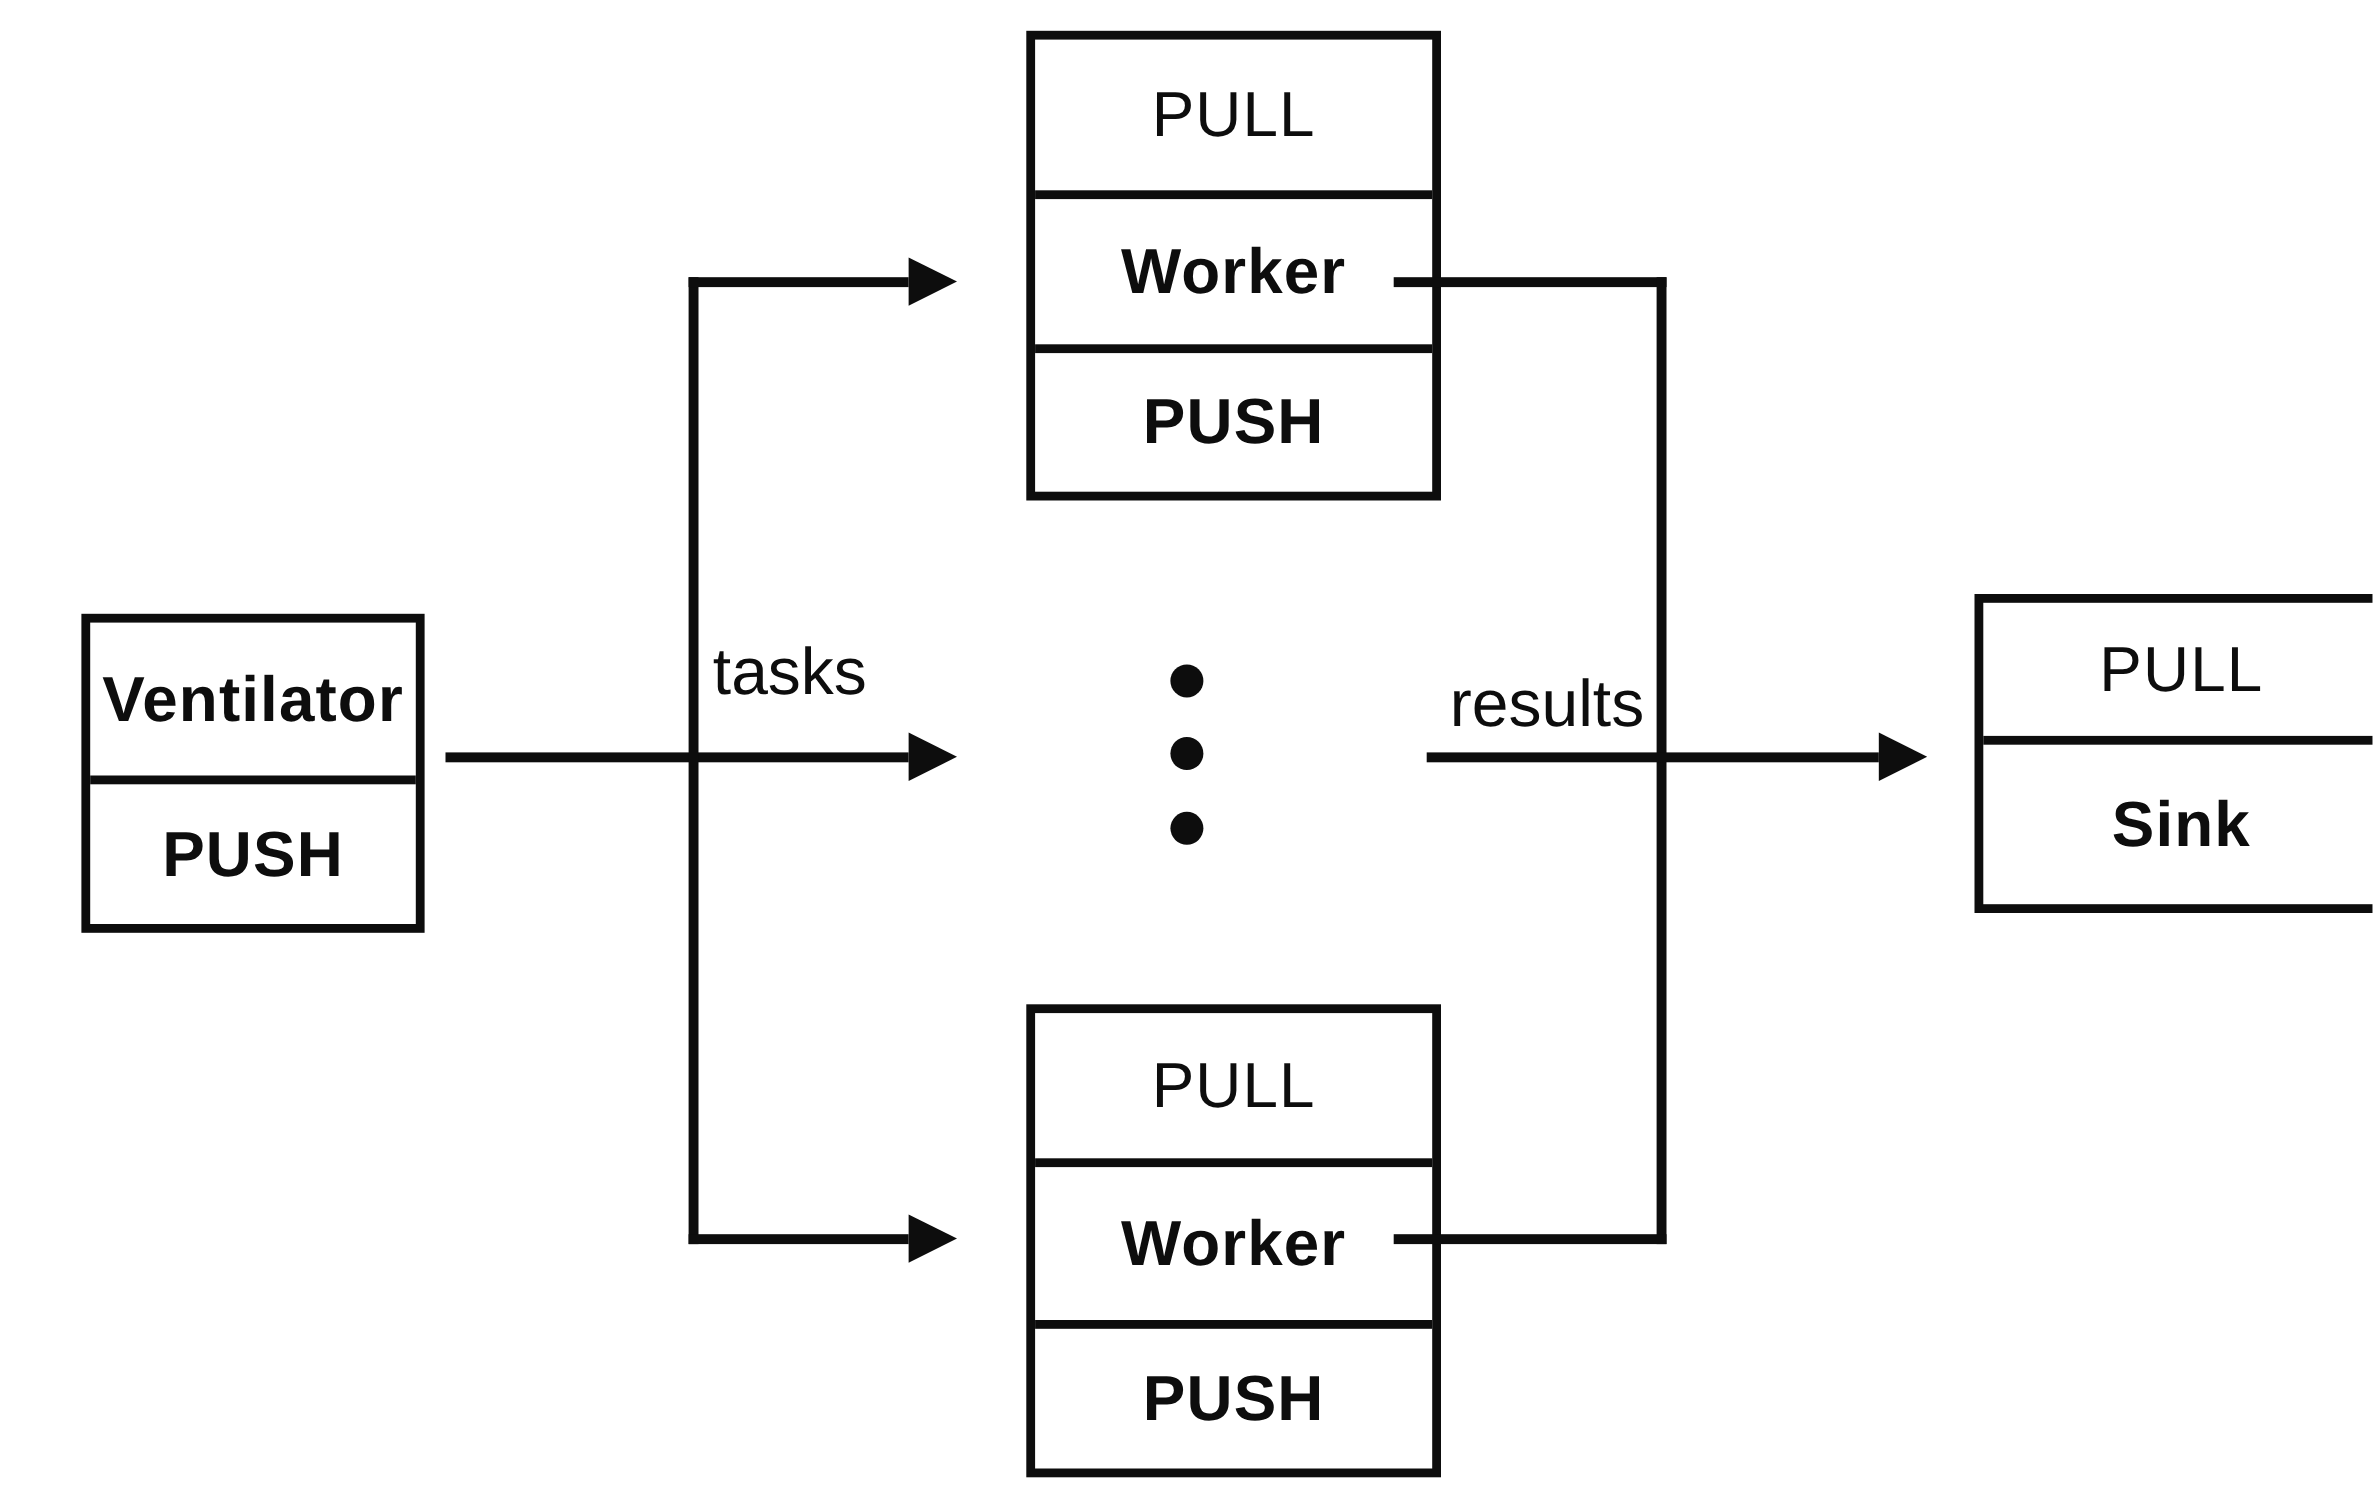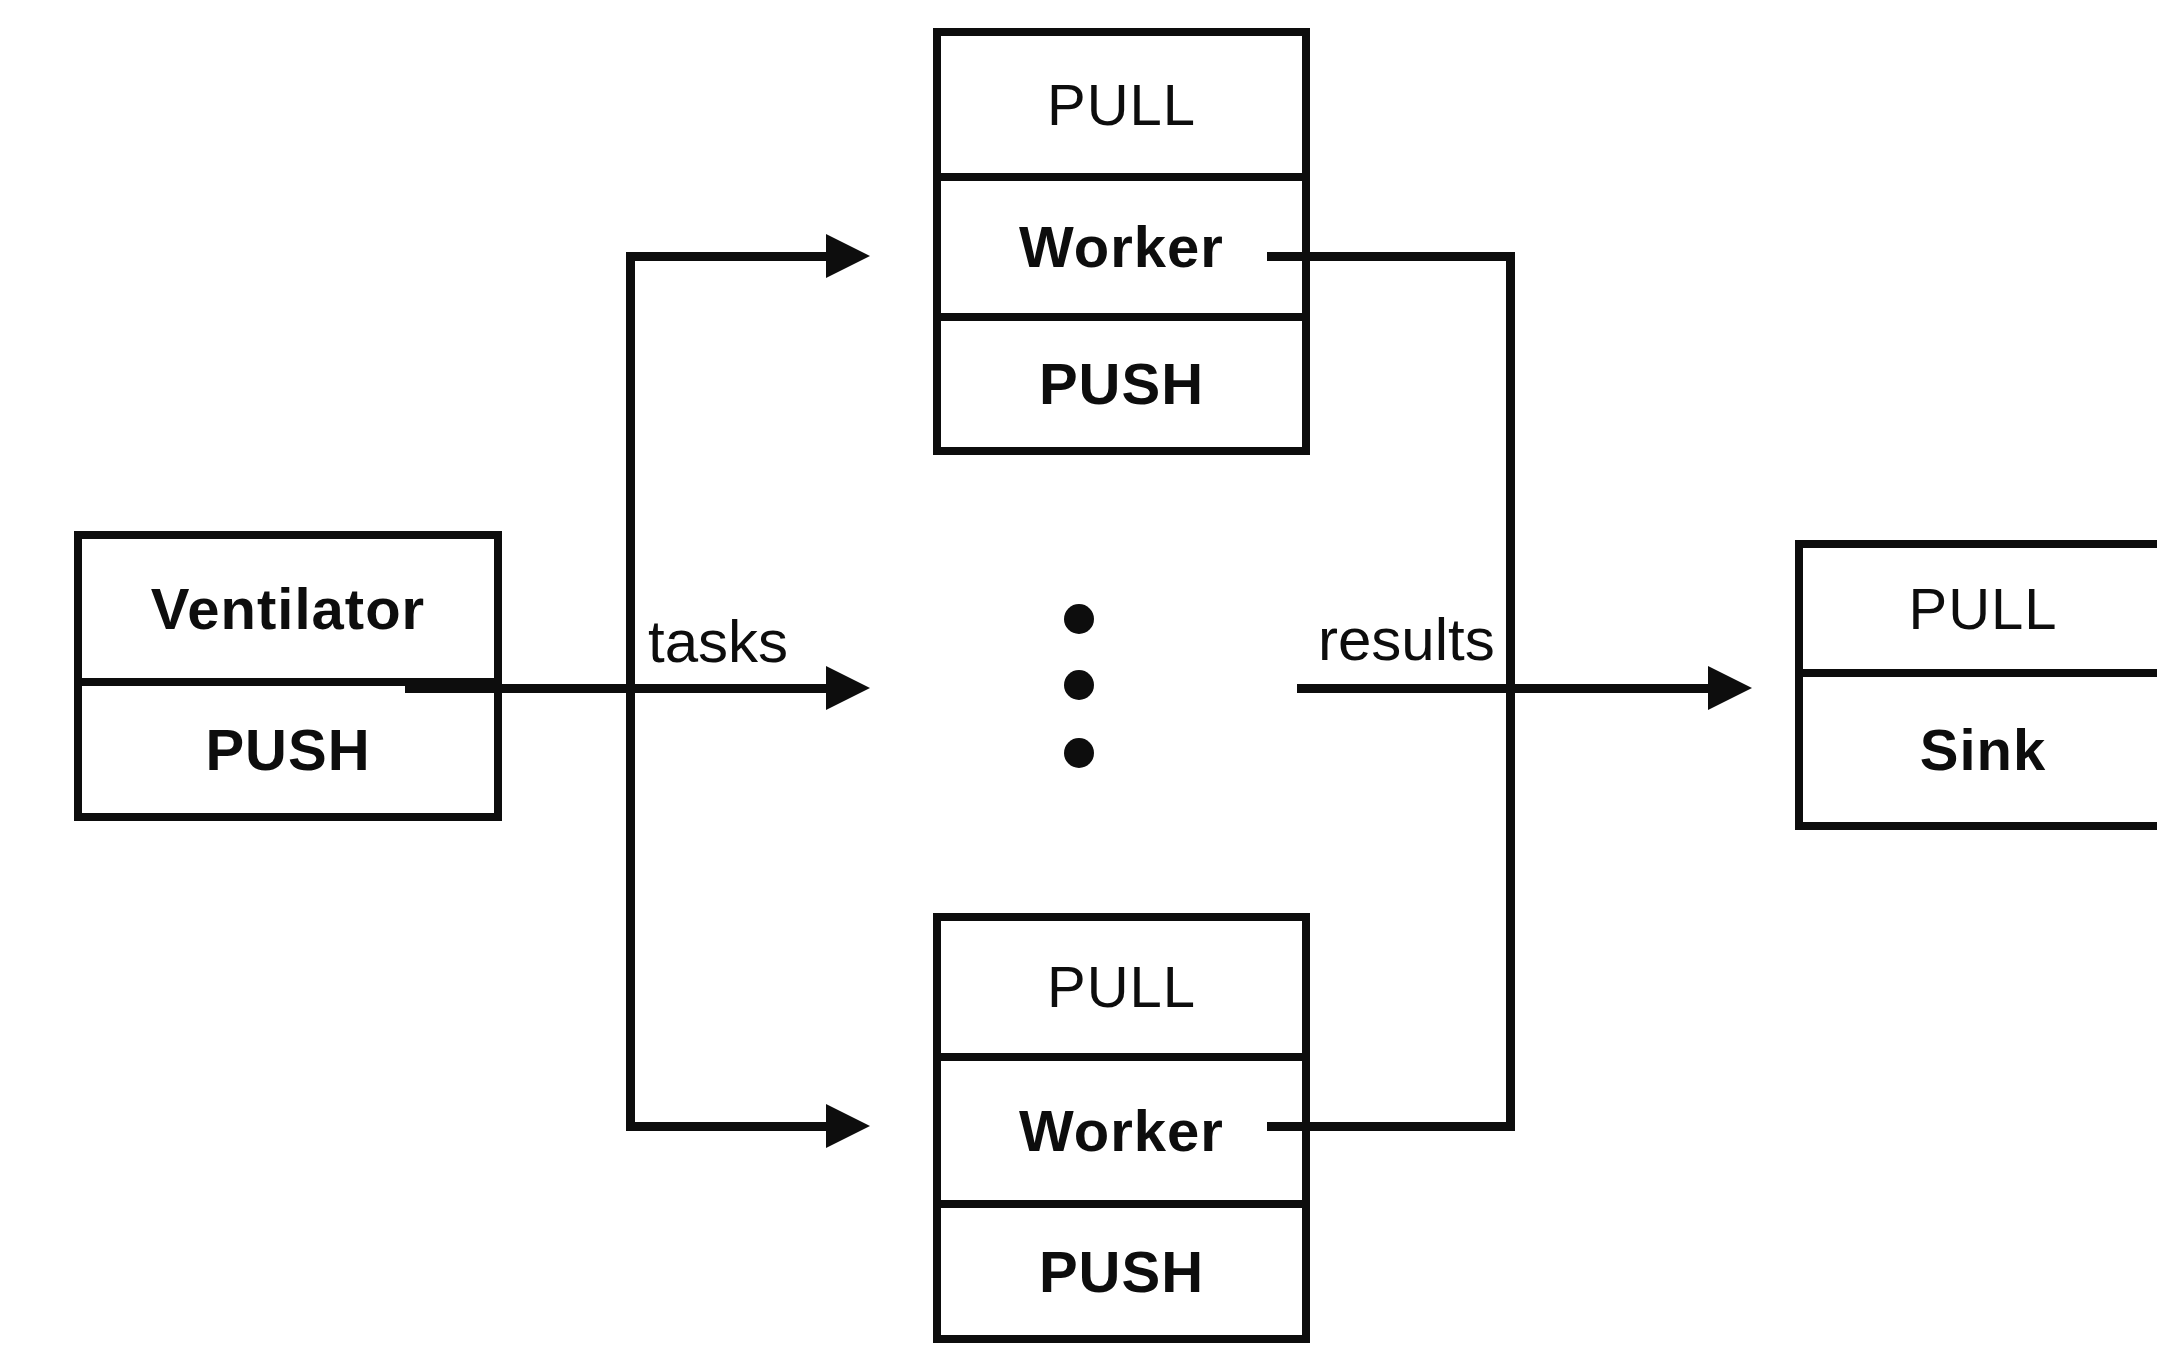--- a/index.html
+++ b/index.html
@@ -74,21 +74,21 @@
     border-radius: 50%;
     background: #0d0d0d;
     left: 1064px;
   }
 </style>
 </head>
 <body>
 
 <div id="stage">
 
-  <div class="node" style="left:31px; top:531px; width:428px; height:290px;text-align:right;">
+  <div class="node" style="left:31px; top:558px; width:312px; height:290px;text-align:right;">
     <div class="row title" style="height:139px;">Ventilator</div>
     <div class="row" style="height:135px;">PUSH</div>
   </div>
 
   <div class="node" style="left:890px; top:28px; width:377px; height:427px;">
     <div class="row" style="height:137px;">PULL</div>
     <div class="row title" style="height:140px;">Worker</div>
     <div class="row" style="height:134px;">PUSH</div>
   </div>
 
@@ -107,21 +107,21 @@
   <div class="arrowhead" style="left:826px; top:666px;"></div>
 
   <div class="vline" style="left:626px; top:252px; height:879px;"></div>
 
   <div class="hline" style="left:626px; top:252px; width:200px;"></div>
   <div class="arrowhead" style="left:826px; top:234px;"></div>
 
   <div class="hline" style="left:626px; top:1122px; width:200px;"></div>
   <div class="arrowhead" style="left:826px; top:1104px;"></div>
 
-  <div class="flow-label" style="left:648px; top:612px;text-align:right;">tasks</div>
+  <div class="flow-label" style="left:648px; top:581px;text-align:right;">tasks</div>
 
   <div class="hline" style="left:1267px; top:252px; width:248px;"></div>
 
   <div class="vline" style="left:1506px; top:252px; height:879px;"></div>
 
   <div class="hline" style="left:1267px; top:1122px; width:248px;"></div>
 
   <div class="hline" style="left:1297px; top:684px; width:411px;"></div>
   <div class="arrowhead" style="left:1708px; top:666px;"></div>
 

